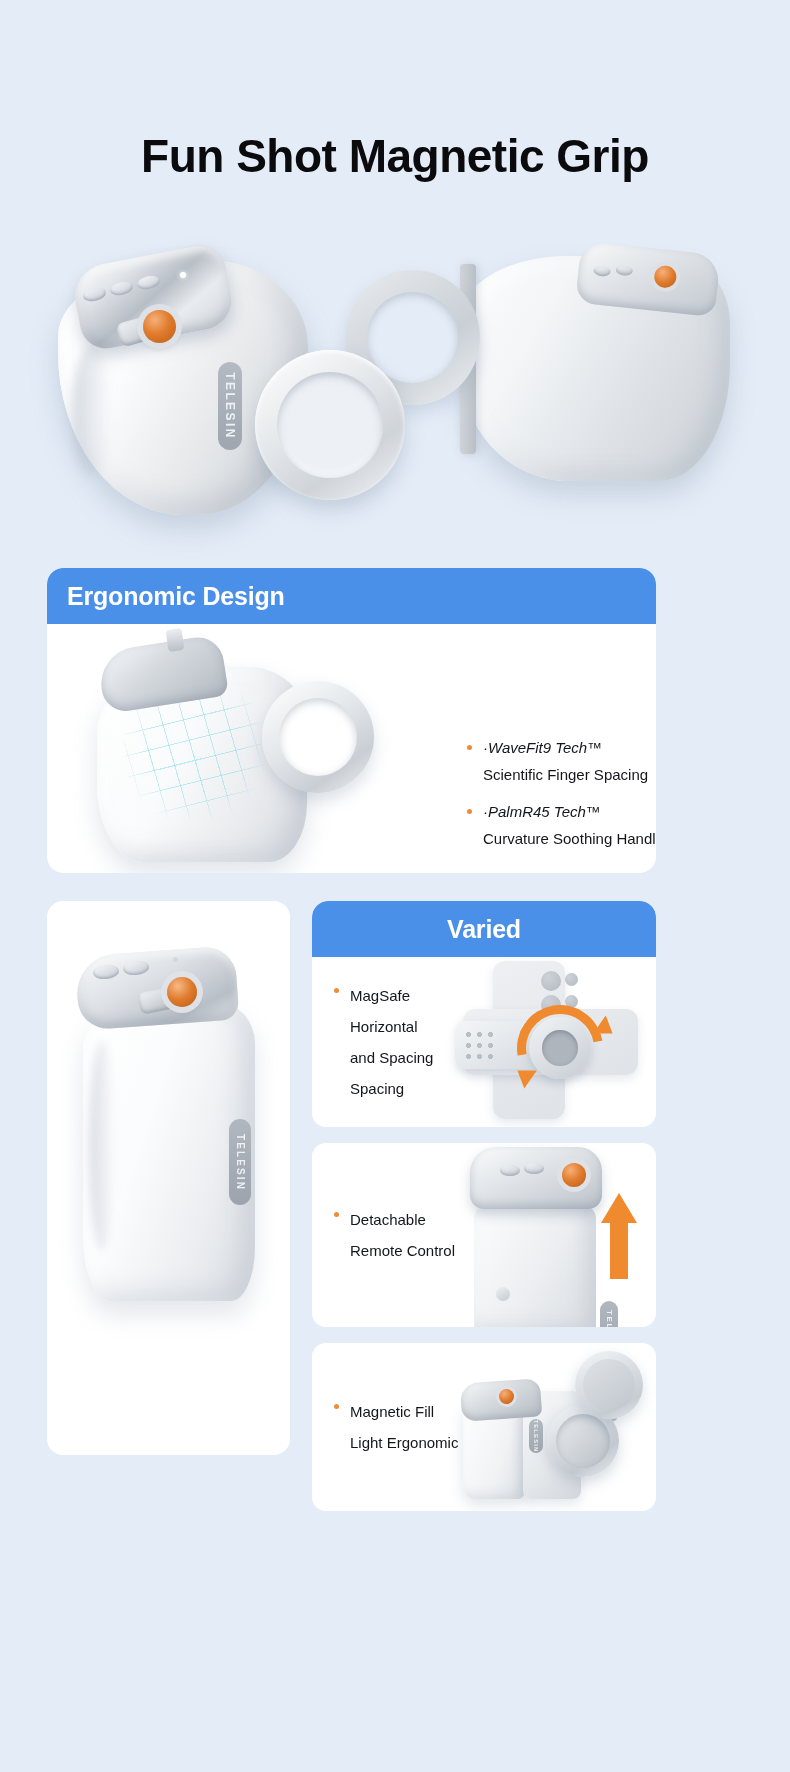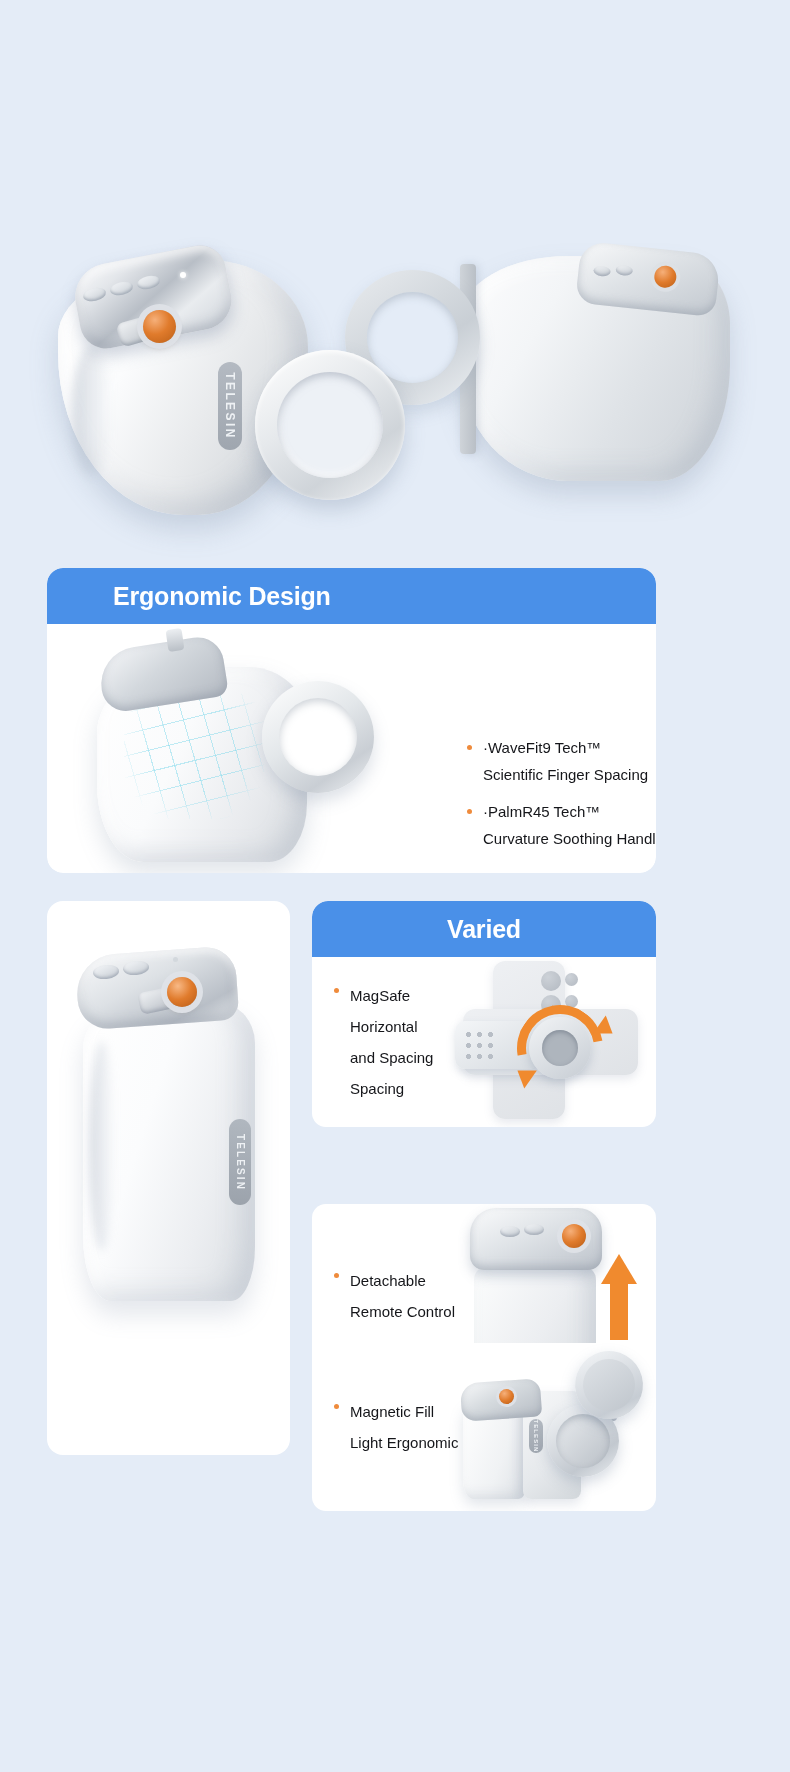--- a/index.html
+++ b/index.html
@@ -124,21 +124,21 @@
   }
 
   
   .card { position: absolute; border-radius: 16px; overflow: hidden; }
   .card-head {
     background: #4a90e8; color: #ffffff;
     font-size: 25px; font-weight: 700; letter-spacing: -0.2px;
     height: 56px; display: flex; align-items: center;
     border-radius: 16px 16px 0 0;
   }
-  .card-head.left { padding-left: 66px; justify-content: flex-start; }
+  .card-head.left { padding-left: 20px; justify-content: flex-start; }
   .card-head.center { justify-content: center; }
   .card-body { background: #ffffff; border-radius: 0 0 16px 16px; position: relative; }
 
   
   #card-ergonomic { left: 47px; top: 568px; width: 609px; height: 305px; }
   #card-ergonomic .card-body { height: 249px; }
 
   .ergo-img { position: absolute; left: 25px; top: 5px; width: 330px; height: 240px; }
   .ergo-grip {
     position:absolute; left:25px; top:38px; width:210px; height:195px;
@@ -179,21 +179,21 @@
   .bullets { position: absolute; }
   .bullet-row { display: flex; align-items: flex-start; }
   .dot {
     width: 5px; height: 5px; border-radius: 50%; background: #ef8b3c;
     flex: 0 0 5px; margin-top: 8px; margin-right: 11px;
   }
   .btxt { font-size: 15px; color: #15161a; line-height: 21px; }
   .bsub { font-size: 15px; color: #15161a; line-height: 21px; }
 
   #ergo-bullets { left: 420px; top: 113px; width: 250px; }
-  #ergo-bullets .bullet-row { margin-bottom: 6px; }
+  #ergo-bullets .bullet-row { margin-bottom: 6px; font-style: italic; }
   #ergo-bullets .bsub { margin: 0 0 16px 16px; }
   #ergo-bullets .bsub.last { margin-bottom: 0; }
 
   
   #card-interesting { left: 47px; top: 901px; width: 243px; height: 610px; }
   #card-interesting .card-body { height: 554px; }
 
   .int-img { position:absolute; left: 14px; top: 18px; width: 215px; height: 390px; }
   .int-grip {
     position:absolute; left:22px; top:82px; width:172px; height:300px;
@@ -237,21 +237,21 @@
   #int-bullets .bullet-row { margin-bottom: 16px; }
 
   
   #card-varied { left: 312px; top: 901px; width: 344px; height: 610px; }
   #card-varied .card-head { border-radius: 16px 16px 0 0; }
 
   .sub-card {
     position: absolute; left: 312px; background: #ffffff; border-radius: 14px; overflow: hidden;
   }
   #sub-magsafe { top: 957px; width: 344px; height: 170px; border-radius: 0 0 14px 14px; }
-  #sub-remote  { top: 1204px; width: 344px; height: 184px; }
+  #sub-remote  { top: 1143px; width: 344px; height: 184px; }
   #sub-light   { top: 1343px; width: 344px; height: 168px; }
 
   .sc-bullets { position: absolute; left: 22px; top: 0; width: 135px; height: 100%;
     display: flex; flex-direction: column; justify-content: center; }
   .sc-bullets .bullet-row { margin-bottom: 0; }
   .sc-bullets .btxt { line-height: 31px; }
 
   
   .ms-wrap { position:absolute; right: 6px; top: 6px; width: 195px; height: 158px; }
   .ms-phone {
@@ -366,20 +366,21 @@
   .fl-cap-i { position:absolute; left:8px; top:8px; width:52px; height:52px; border-radius:50%;
     background: linear-gradient(135deg,#dfe3e7,#bfc5cc); }
   .fl-hinge { position:absolute; left:150px; top:54px; width:20px; height:10px;
     background: linear-gradient(180deg,#dde1e5,#b4bac2); border-radius:4px; }
 </style>
 </head>
 <body>
 
 <div class="page">
 
+  <div class="title">Fun Shot Magnetic Grip</div>
 
   <div class="hero">
     <div class="hero-back">
       <div class="hero-back-body"></div>
       <div class="hero-back-top">
         <div class="hero-back-shutter"></div>
         <div class="hero-back-btn hbb1"></div>
         <div class="hero-back-btn hbb2"></div>
       </div>
       <div class="hero-back-plate"></div>

